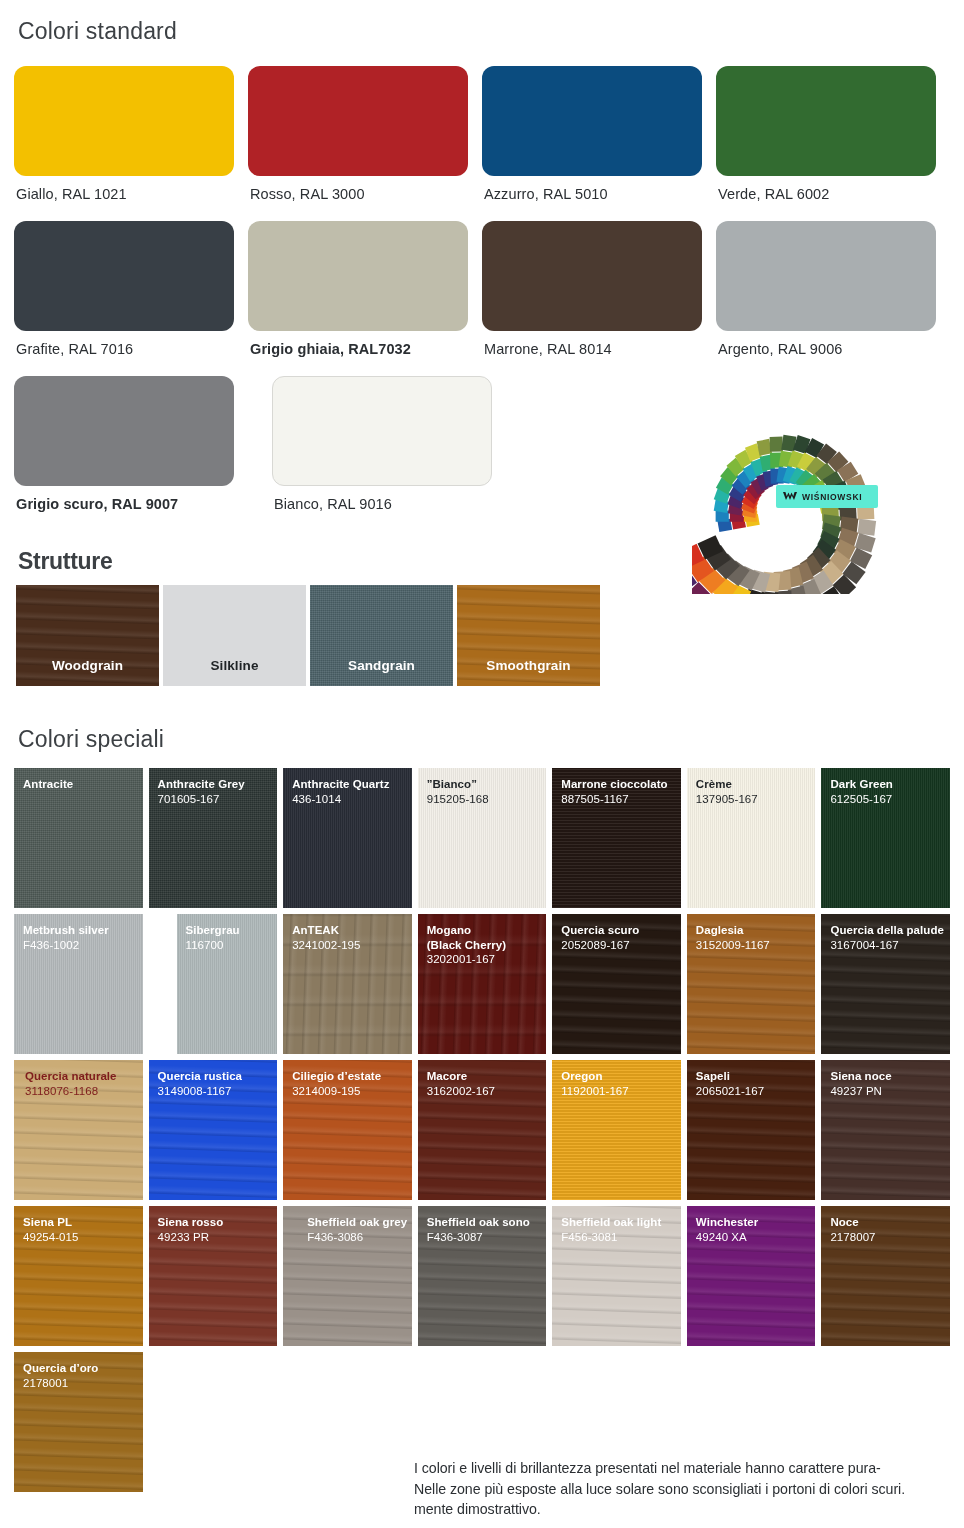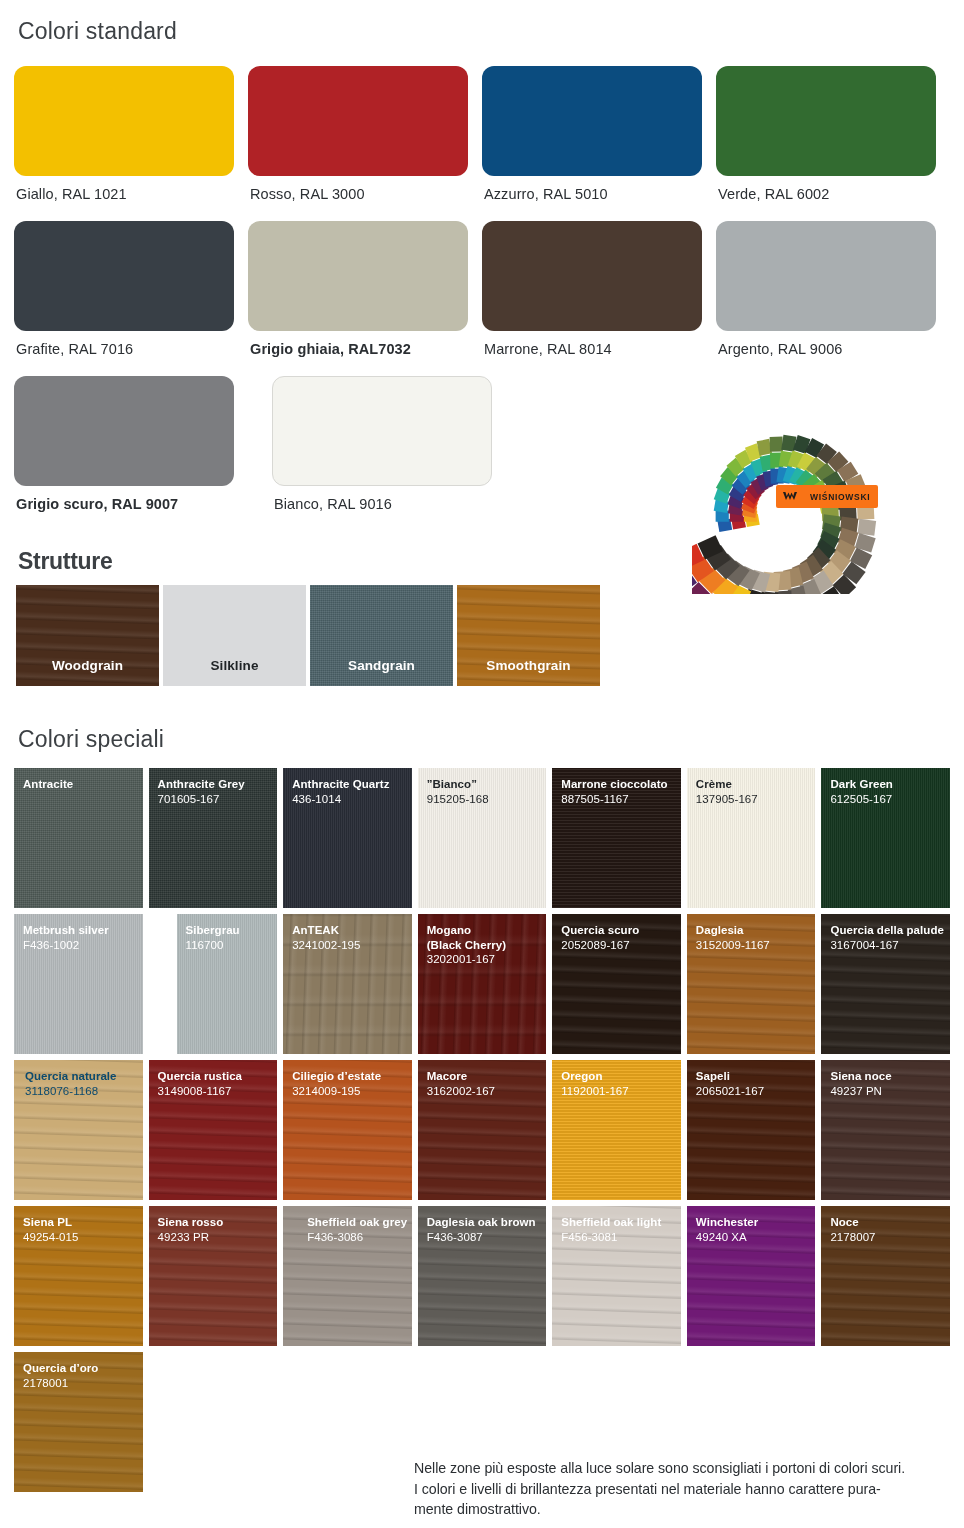--- a/index.html
+++ b/index.html
@@ -61,25 +61,25 @@
     width: 188px;
     height: 170px;
   }
   #color-fan svg { display: block; }
   .fan-badge {
     position: absolute;
     left: 84px;
     top: 61px;
     width: 102px;
     height: 23px;
-    background: #f97316;
+    background: #5eead4;
     border-radius: 2px;
     display: flex;
     align-items: center;
-    gap: 12px;
+    gap: 4px;
     padding-left: 6px;
   }
   .fan-badge .wlabel {
     font-size: 8.5px;
     font-weight: 700;
     letter-spacing: 0.7px;
     color: #1c1c1c;
   }
 
   
@@ -462,25 +462,25 @@
       <div class="spec-code">2052089-167</div>
     </div>
     <div class="spec-chip woodh" style="background: rgb(156, 95, 33); color: rgb(255, 255, 255);">
       <div class="spec-name">Daglesia</div>
       <div class="spec-code">3152009-1167</div>
     </div>
     <div class="spec-chip woodh" style="background: rgb(42, 35, 29); color: rgb(255, 255, 255);">
       <div class="spec-name">Quercia della palude</div>
       <div class="spec-code">3167004-167</div>
     </div>
-    <div class="spec-chip woodh" style="background: rgb(203, 172, 118); color: #0c4a6e; padding-left: 11px;">
+    <div class="spec-chip woodh" style="background: rgb(203, 172, 118); color: #7f1d1d; padding-left: 11px;">
       <div class="spec-name">Quercia naturale</div>
       <div class="spec-code">3118076-1168</div>
     </div>
-    <div class="spec-chip woodh" style="background: #7f1d1d; color: rgb(255, 255, 255);">
+    <div class="spec-chip woodh" style="background: #1d4ed8; color: rgb(255, 255, 255);">
       <div class="spec-name">Quercia rustica</div>
       <div class="spec-code">3149008-1167</div>
     </div>
     <div class="spec-chip woodh" style="background: rgb(181, 83, 30); color: rgb(255, 255, 255);">
       <div class="spec-name">Ciliegio d’estate</div>
       <div class="spec-code">3214009-195</div>
     </div>
     <div class="spec-chip woodh" style="background: rgb(95, 35, 24); color: rgb(255, 255, 255);">
       <div class="spec-name">Macore</div>
       <div class="spec-code">3162002-167</div>
@@ -503,21 +503,21 @@
     </div>
     <div class="spec-chip woodh" style="background: rgb(122, 53, 40); color: rgb(255, 255, 255);">
       <div class="spec-name">Siena rosso</div>
       <div class="spec-code">49233 PR</div>
     </div>
     <div class="spec-chip woodh" style="background: rgb(154, 145, 137); color: rgb(255, 255, 255); padding-left: 24px;">
       <div class="spec-name">Sheffield oak grey</div>
       <div class="spec-code">F436-3086</div>
     </div>
     <div class="spec-chip woodh" style="background: rgb(95, 92, 87); color: rgb(255, 255, 255);">
-      <div class="spec-name">Daglesia oak brown</div>
+      <div class="spec-name">Sheffield oak sono</div>
       <div class="spec-code">F436-3087</div>
     </div>
     <div class="spec-chip woodh" style="background: rgb(211, 204, 197); color: rgb(255, 255, 255);">
       <div class="spec-name">Sheffield oak light</div>
       <div class="spec-code">F456-3081</div>
     </div>
     <div class="spec-chip woodh" style="background: #701a75; color: rgb(255, 255, 255);">
       <div class="spec-name">Winchester</div>
       <div class="spec-code">49240 XA</div>
     </div>
@@ -525,16 +525,16 @@
       <div class="spec-name">Noce</div>
       <div class="spec-code">2178007</div>
     </div>
     <div class="spec-chip woodh" style="background: rgb(154, 106, 30); color: rgb(255, 255, 255);">
       <div class="spec-name">Quercia d’oro</div>
       <div class="spec-code">2178001</div>
     </div>
   </div>
 
 <div id="footnote">
+  <p>I colori e livelli di brillantezza presentati nel materiale hanno carattere pura-</p>
   <p>Nelle zone più esposte alla luce solare sono sconsigliati i portoni di colori scuri.</p>
-  <p>I colori e livelli di brillantezza presentati nel materiale hanno carattere pura-</p>
   <p>mente dimostrattivo.</p>
 </div>
 
 </body></html>

